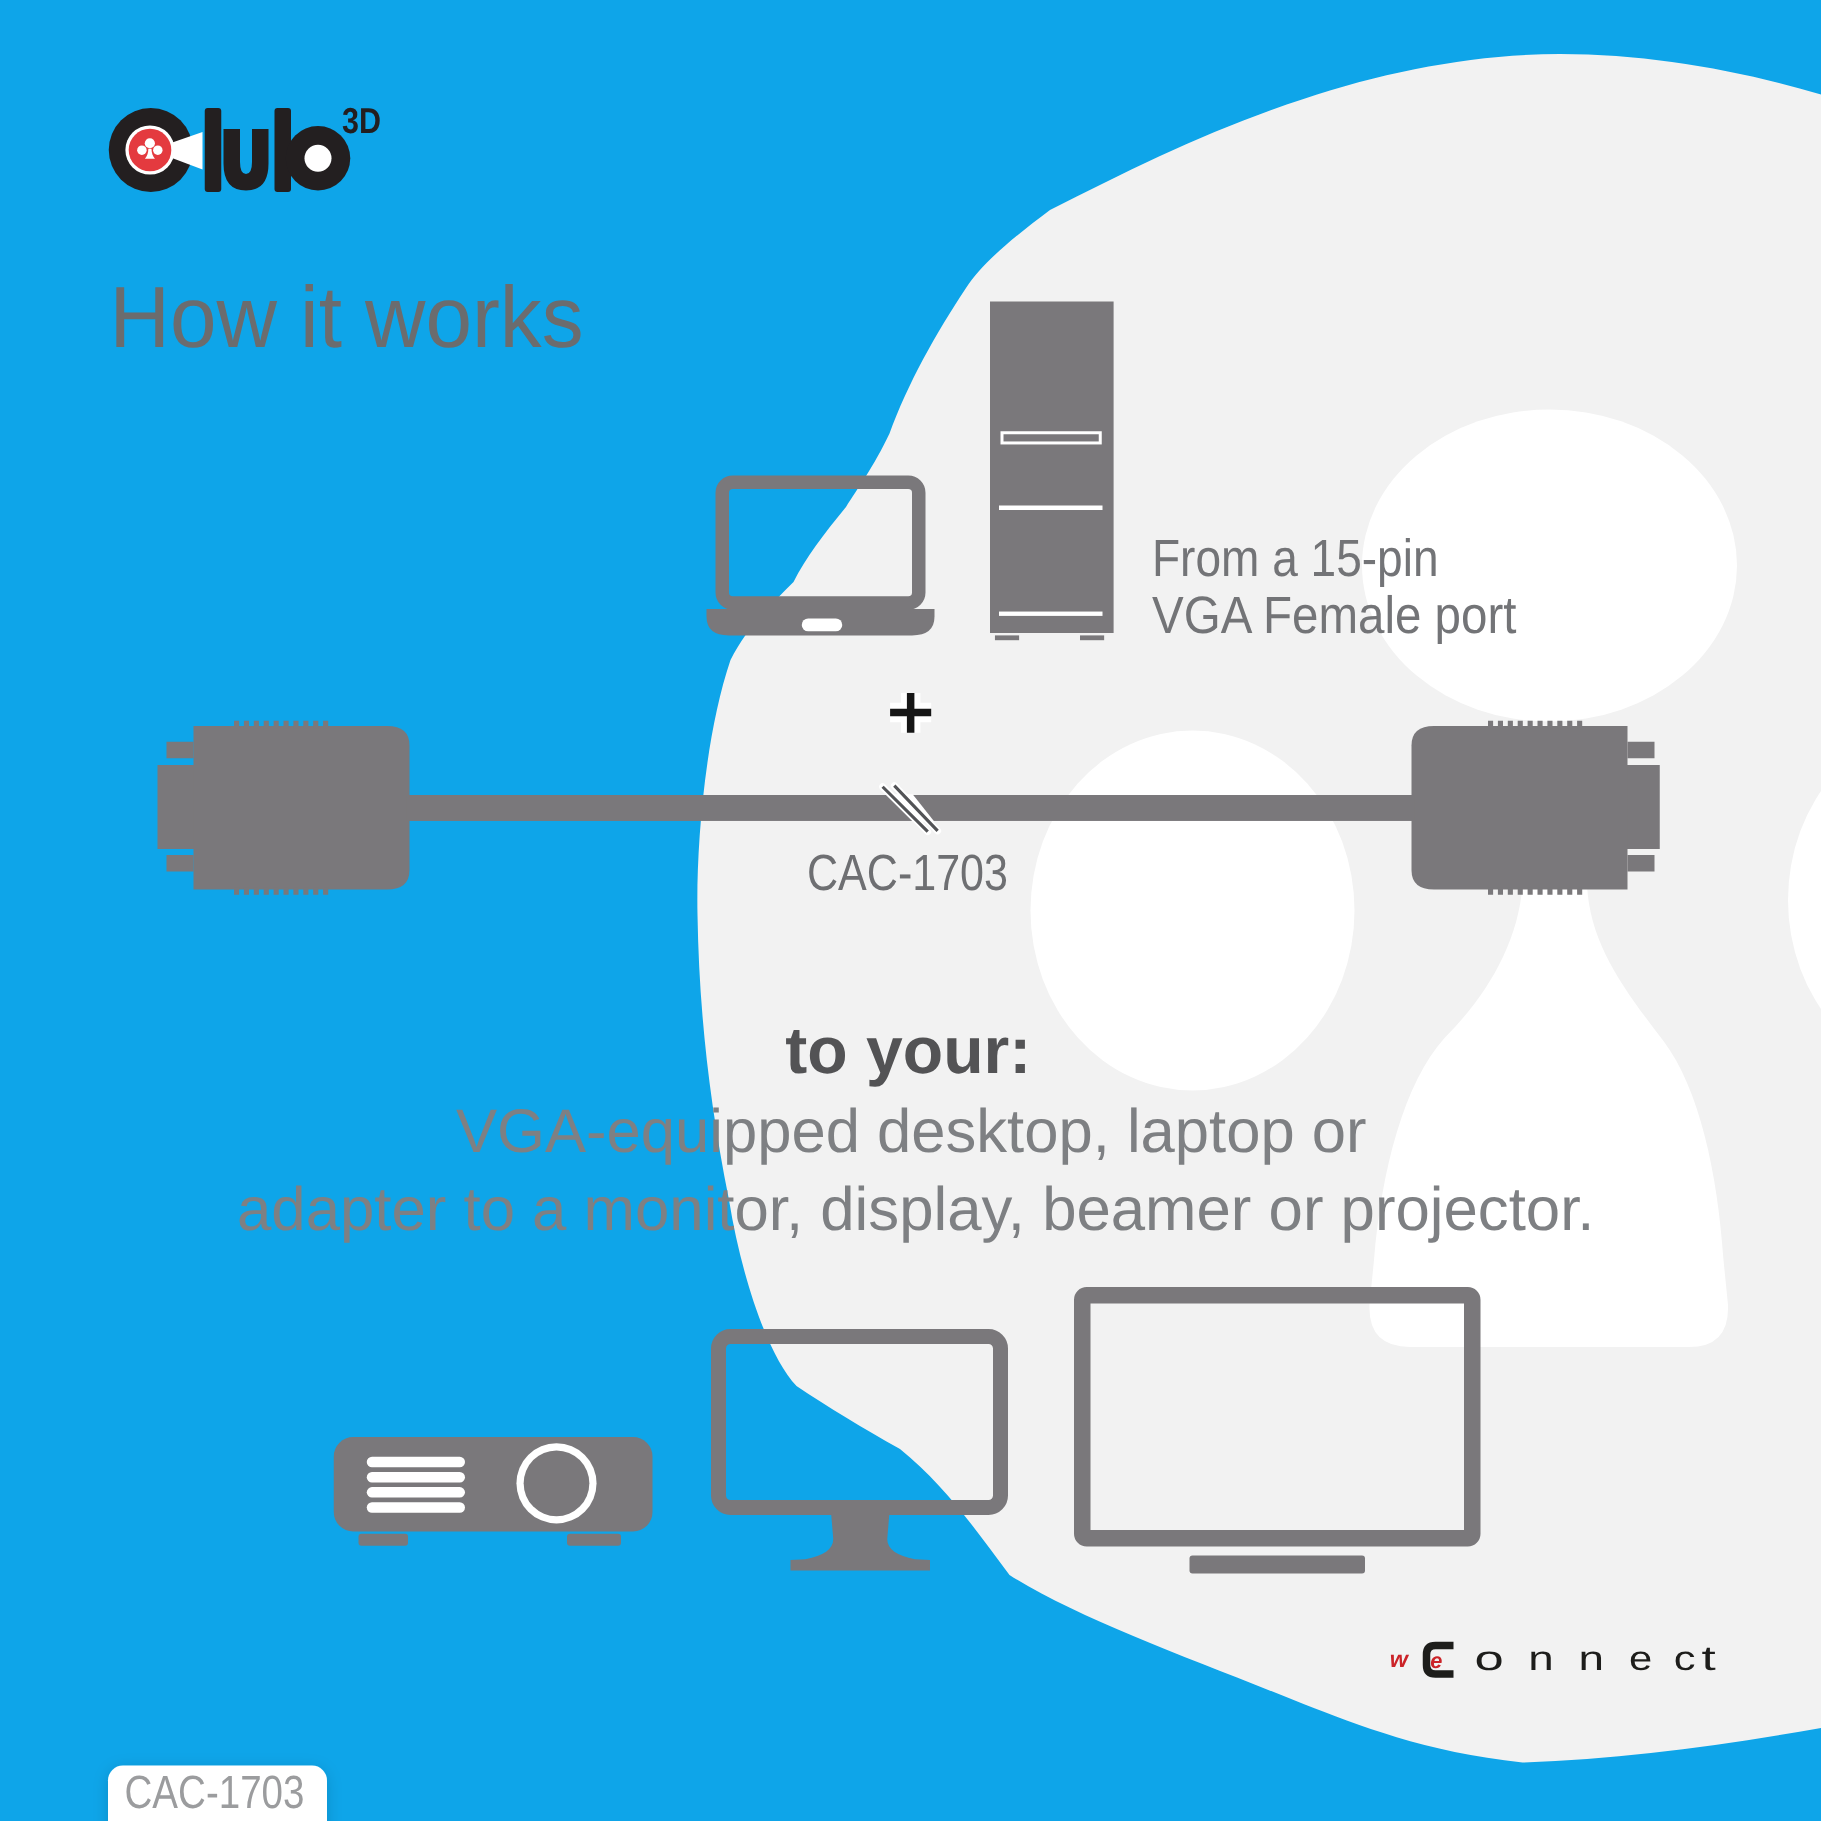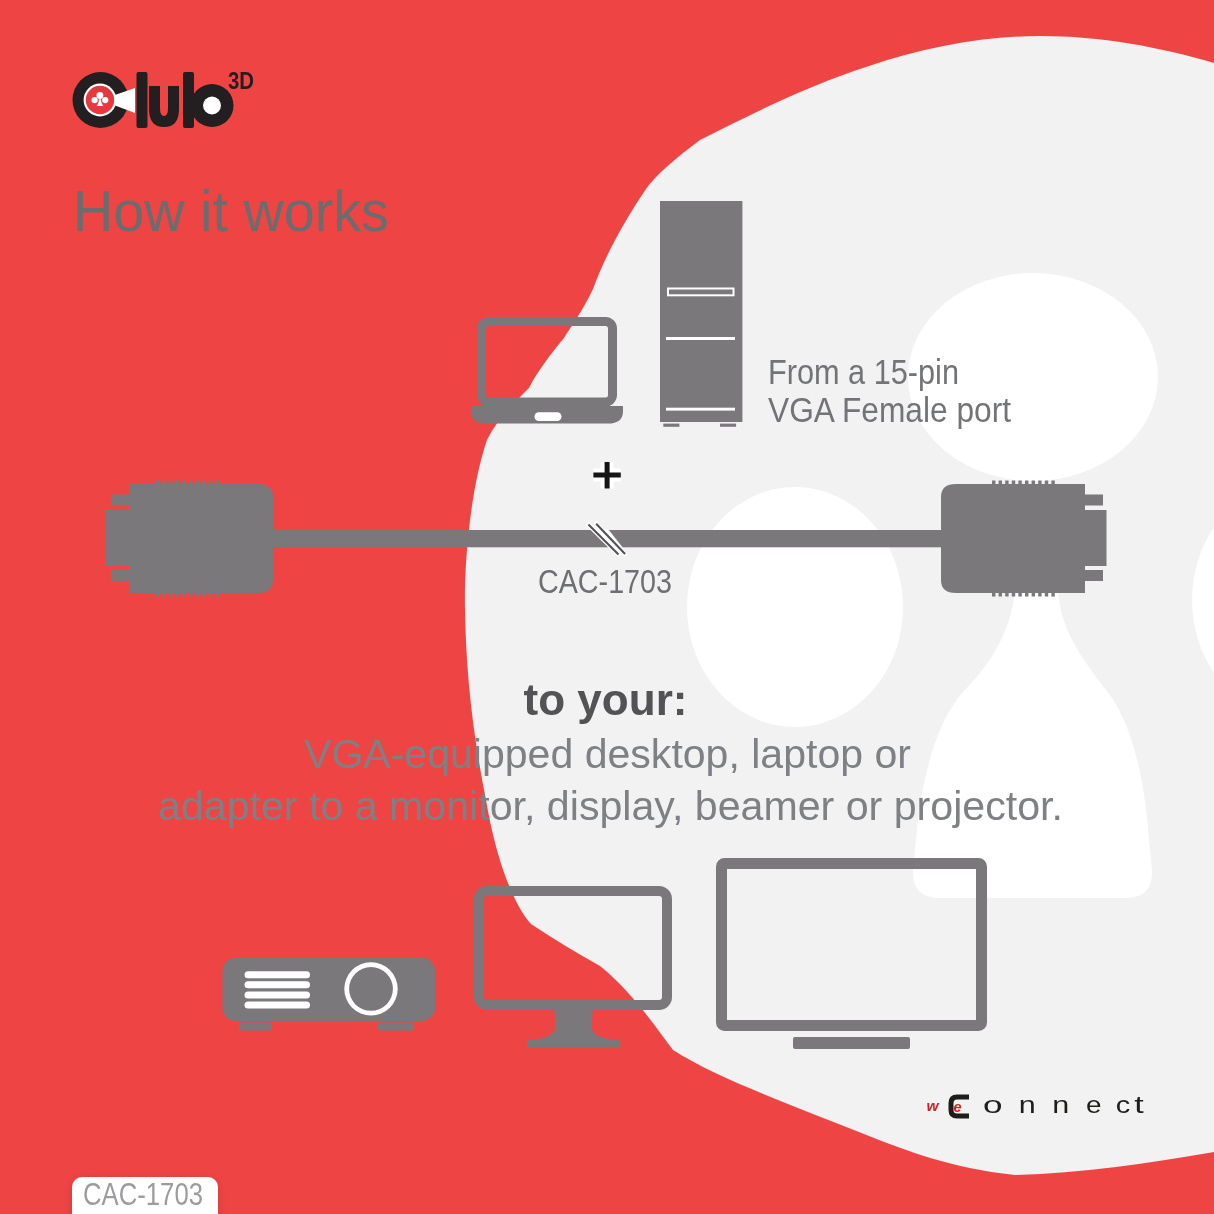--- a/index.html
+++ b/index.html
@@ -1,16 +1,16 @@
 <!DOCTYPE html>
 <html><head>
 <meta charset="utf-8">
 <style>
 html,body{margin:0;padding:0;background:#fff;}
-#page{position:relative;width:1214px;height:1214px;background:#ef4444;overflow:hidden;
+#page{position:relative;width:1214px;height:1214px;background:#0ea5e9;overflow:hidden;
 font-family:"Liberation Sans", sans-serif;text-decoration:underline;}
 svg{position:absolute;left:0;top:0;}
 </style>
 </head>
 <body>
 <div id="page">
 <svg width="1214" height="1214" viewBox="0 0 1214 1214">
   <defs>
     <filter id="sh" x="-30%" y="-30%" width="160%" height="160%">
       <feDropShadow dx="0" dy="2" stdDeviation="5" flood-color="#000" flood-opacity="0.15"></feDropShadow>

